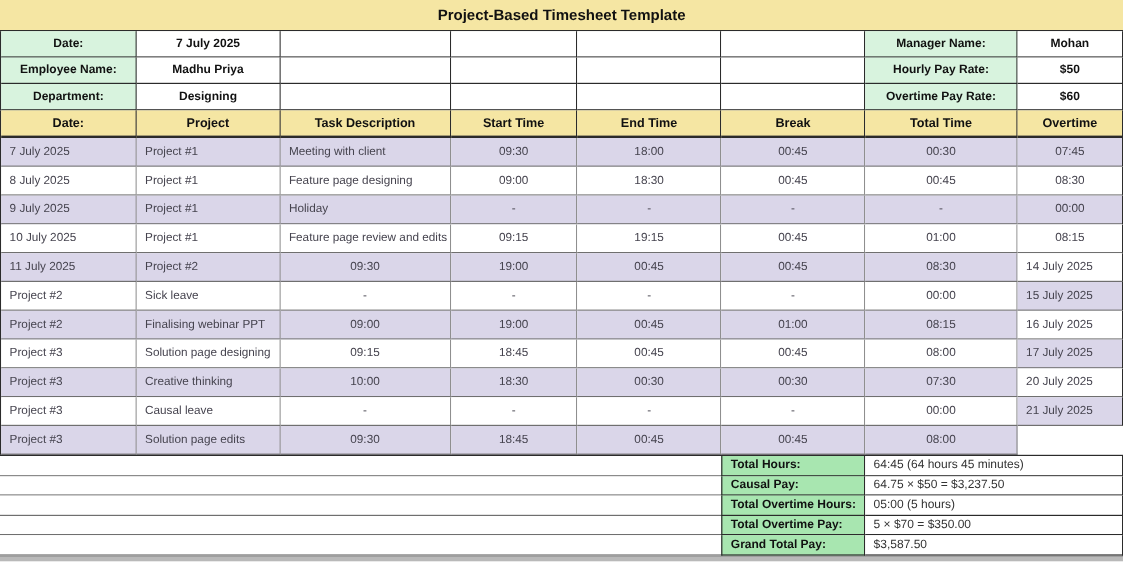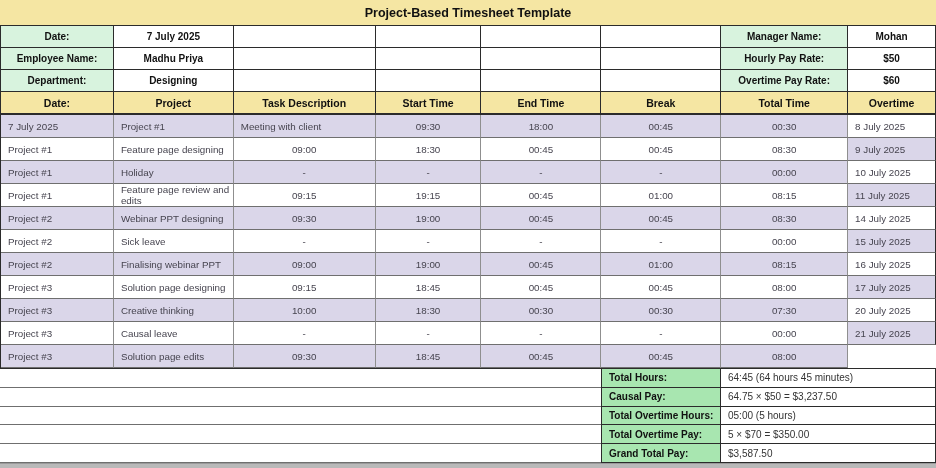--- a/index.html
+++ b/index.html
@@ -29,21 +29,21 @@
     font-size:10.5px;font-weight:bold;color:var(--ink);}
 
   .data-grid{flex:1 1 auto;grid-auto-rows:1fr;border-left:1px solid var(--border-dark);grid-template-rows:repeat(11,1fr);}
   .data-grid .cell{border-right:1px solid var(--border-soft);border-bottom:1px solid var(--border-mid);
     display:flex;align-items:center;font-size:9.8px;color:var(--data-ink);background:#fff;}
   .data-grid .cell:nth-child(8n){border-right:1px solid var(--border-dark);}
   .data-grid .left{justify-content:flex-start;padding-left:7px;}
   .data-grid .center{justify-content:center;}
   .data-grid .lav{background:var(--lavender);}
 
-  .footer-grid{height:95px;display:grid;grid-template-columns:601fr 120fr 215fr;grid-template-rows:repeat(5,1fr);
+  .footer-grid{height:84px;display:grid;grid-template-columns:601fr 120fr 215fr;grid-template-rows:repeat(5,1fr);
     border-top:1px solid var(--border-dark);flex:0 0 auto;}
   .footer-grid .spacer{background:#fff;border-bottom:1px solid var(--border-mid);}
   .footer-grid .tlabel{background:var(--green);border-left:1px solid var(--border-dark);
     border-right:1px solid var(--border-dark);border-bottom:1px solid var(--border-dark);
     display:flex;align-items:center;padding-left:7px;font-size:10px;font-weight:bold;color:var(--ink);}
   .footer-grid .tvalue{background:#fff;border-bottom:1px solid var(--border-dark);border-right:1px solid var(--border-dark);
     display:flex;align-items:center;padding-left:7px;font-size:10px;color:#333;}
 
   .bottom-strip{height:5px;background:var(--gray-strip);border-top:1px solid #9a9a9a;}
 </style>
@@ -95,20 +95,21 @@
   </div>
 
   <div class="grid8 data-grid" id="data-rows">
       <div class="cell left lav">7 July 2025</div>
       <div class="cell left lav">Project #1</div>
       <div class="cell left lav">Meeting with client</div>
       <div class="cell center lav">09:30</div>
       <div class="cell center lav">18:00</div>
       <div class="cell center lav">00:45</div>
       <div class="cell center lav">00:30</div>
+      <div class="cell center lav">07:45</div>
       <div class="cell left">8 July 2025</div>
       <div class="cell left">Project #1</div>
       <div class="cell left">Feature page designing</div>
       <div class="cell center">09:00</div>
       <div class="cell center">18:30</div>
       <div class="cell center">00:45</div>
       <div class="cell center">00:45</div>
       <div class="cell center">08:30</div>
       <div class="cell left lav">9 July 2025</div>
       <div class="cell left lav">Project #1</div>
@@ -121,21 +122,20 @@
       <div class="cell left">10 July 2025</div>
       <div class="cell left">Project #1</div>
       <div class="cell left">Feature page review and edits</div>
       <div class="cell center">09:15</div>
       <div class="cell center">19:15</div>
       <div class="cell center">00:45</div>
       <div class="cell center">01:00</div>
       <div class="cell center">08:15</div>
       <div class="cell left lav">11 July 2025</div>
       <div class="cell left lav">Project #2</div>
-      <div class="cell left lav">Webinar PPT designing</div>
       <div class="cell center lav">09:30</div>
       <div class="cell center lav">19:00</div>
       <div class="cell center lav">00:45</div>
       <div class="cell center lav">00:45</div>
       <div class="cell center lav">08:30</div>
       <div class="cell left">14 July 2025</div>
       <div class="cell left">Project #2</div>
       <div class="cell left">Sick leave</div>
       <div class="cell center">-</div>
       <div class="cell center">-</div>

